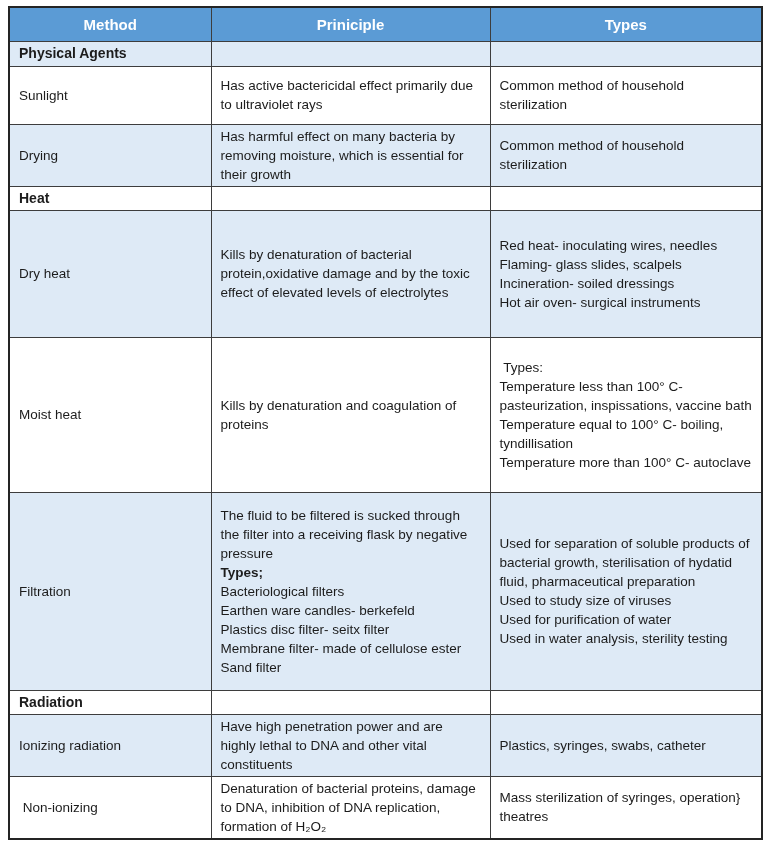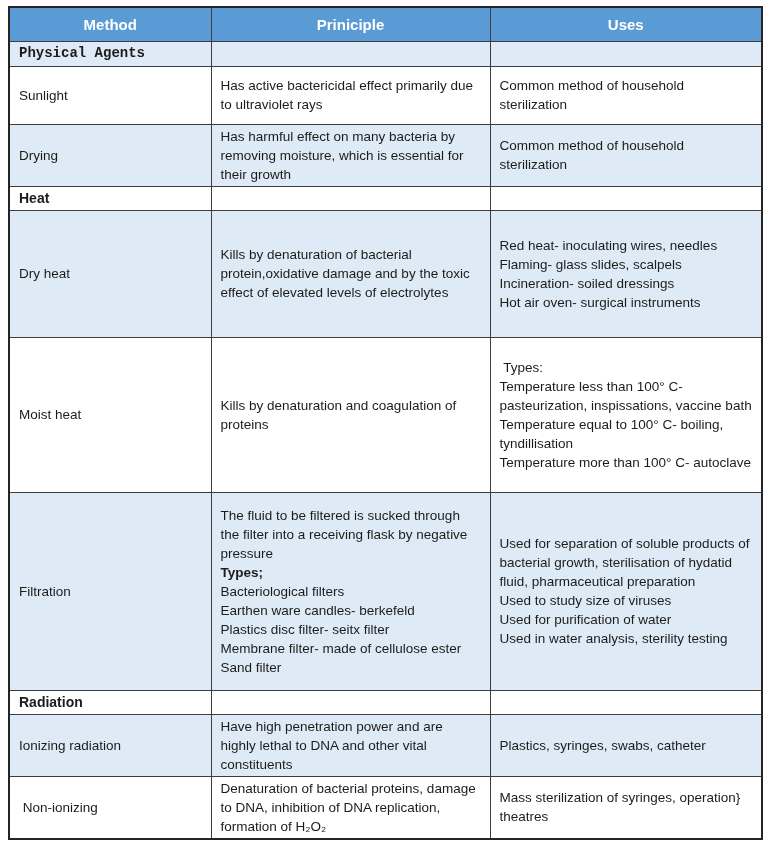--- a/index.html
+++ b/index.html
@@ -70,25 +70,25 @@
   <table class="steril">
     <colgroup>
       <col style="width:202px">
       <col style="width:279px">
       <col style="width:272px">
     </colgroup>
     <thead>
       <tr>
         <th class="hcell">Method</th>
         <th class="hcell">Priniciple</th>
-        <th class="hcell">Uses</th>
+        <th class="hcell">Types</th>
       </tr>
     </thead>
     <tbody>
-        <tr class="alt section" style="height: 25px; font-family: Liberation Mono, monospace;">
+        <tr class="alt section" style="height: 25px;">
           <td class="col-method">
             <div class="line">Physical Agents</div>
           </td>
           <td class="col-principle"></td>
           <td class="col-uses"></td>
         </tr>
         <tr class="plain" style="height: 58px;">
           <td class="col-method">
             <div class="line">Sunlight</div>
           </td>

